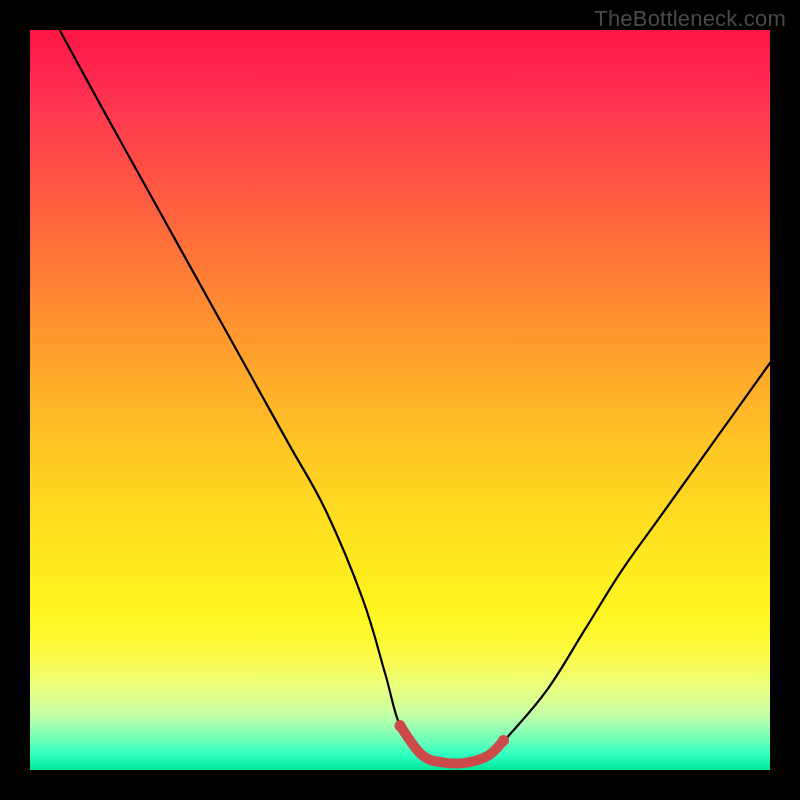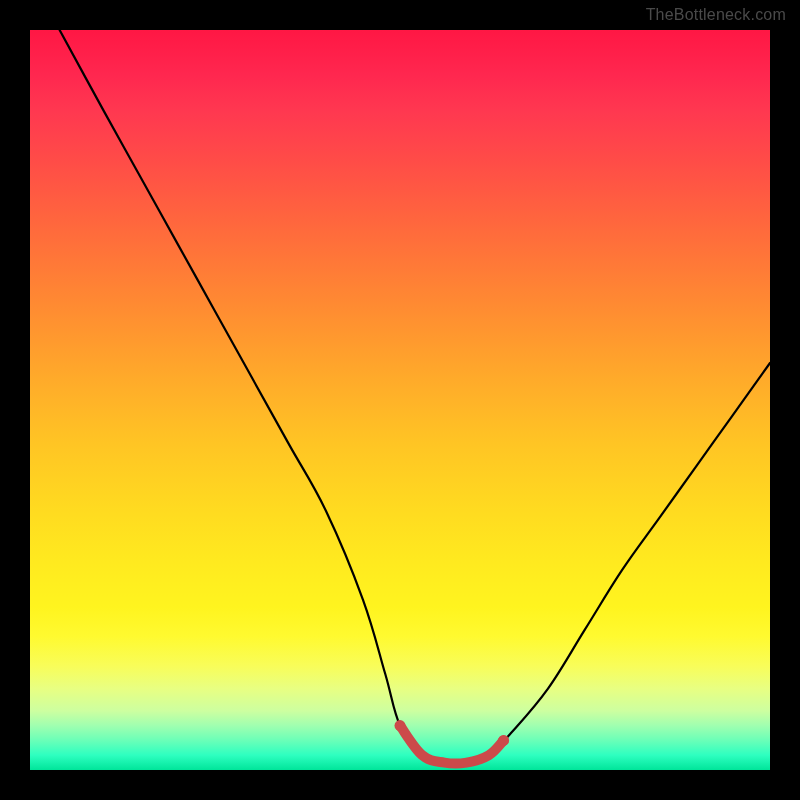--- a/index.html
+++ b/index.html
@@ -49,21 +49,21 @@
       #6affb8 96%,
       #2effc0 98%,
       #00e59a 100%
     );
   }
   .watermark {
     position: absolute;
     top: 6px;
     right: 14px;
     font-family: Arial, Helvetica, sans-serif;
-    font-size: 16px;
+    font-size: 22px;
     font-weight: 500;
     color: #4a4a4a;
     letter-spacing: 0.2px;
     user-select: none;
   }
   svg.curve {
     position: absolute;
     left: 0;
     top: 0;
     width: 100%;

